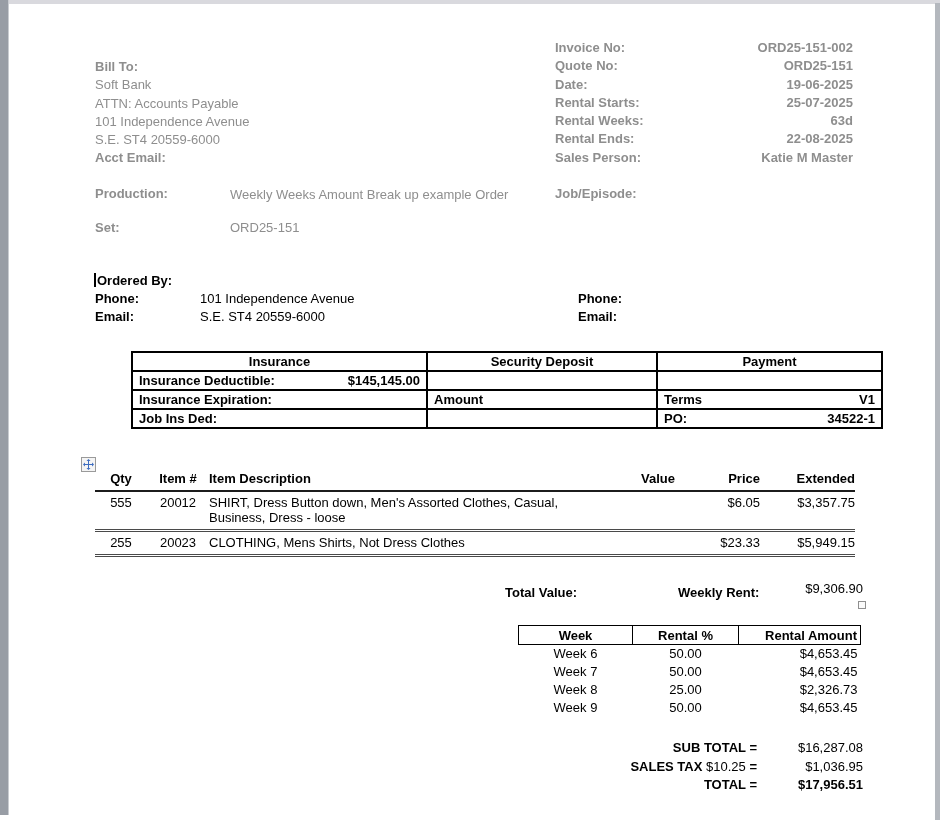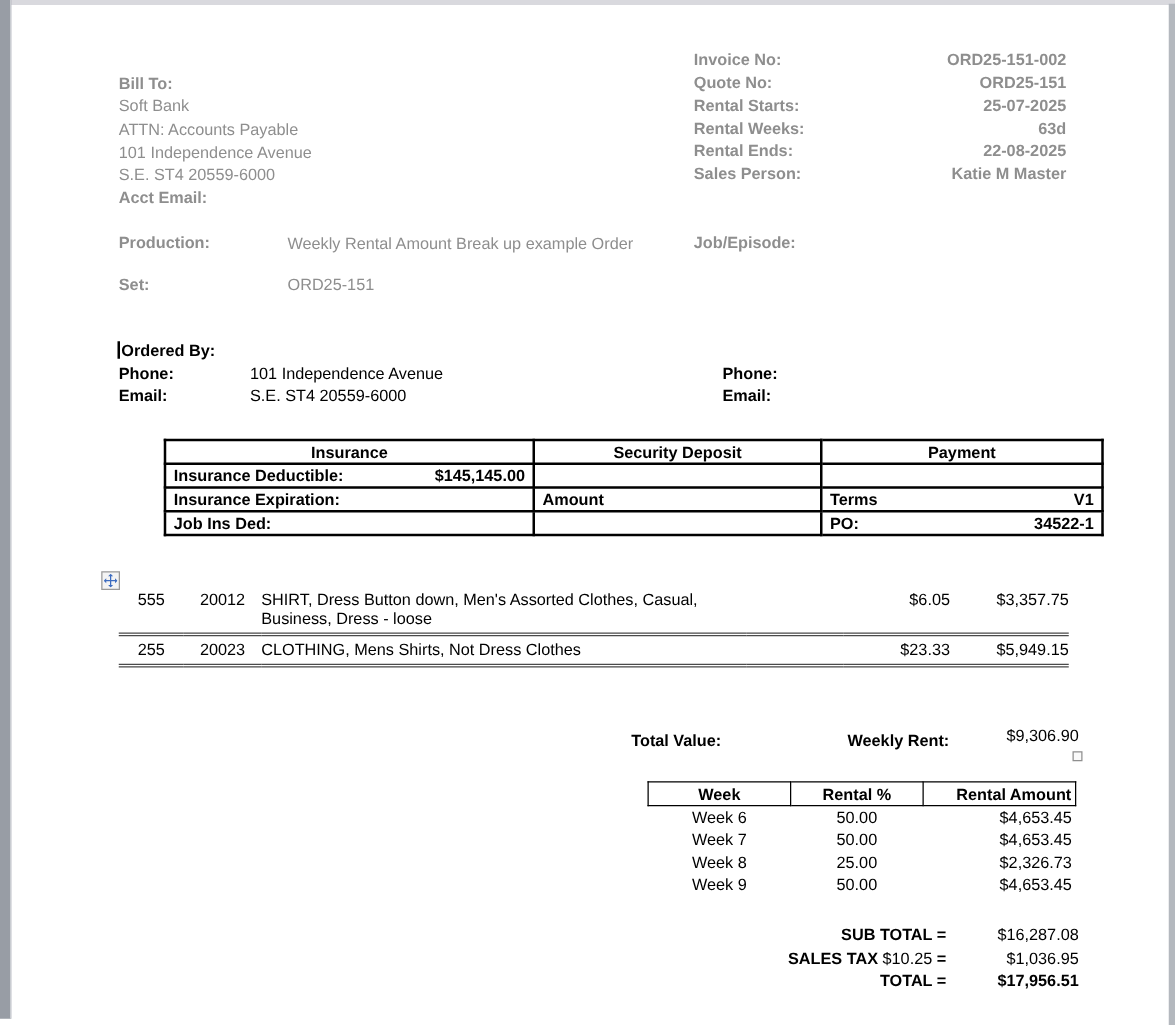--- a/index.html
+++ b/index.html
@@ -82,39 +82,43 @@
   <div class="abs invoice-info gray b">
     <div class="row">
       <span>Invoice No:</span>
       <span>ORD25-151-002</span>
     </div>
     <div class="row">
       <span>Quote No:</span>
       <span>ORD25-151</span>
     </div>
     <div class="row">
+      <span>Date:</span>
+      <span>19-06-2025</span>
+    </div>
+    <div class="row">
       <span>Rental Starts:</span>
       <span>25-07-2025</span>
     </div>
     <div class="row">
       <span>Rental Weeks:</span>
       <span>63d</span>
     </div>
     <div class="row">
       <span>Rental Ends:</span>
       <span>22-08-2025</span>
     </div>
     <div class="row">
       <span>Sales Person:</span>
       <span>Katie M Master</span>
     </div>
   </div>
 
   <div class="abs gray b" style="left:95px; top:186px;">Production:</div>
-  <div class="abs gray prod-value" style="left:230px; top:186px;">Weekly Rental Amount Break up example Order</div>
+  <div class="abs gray prod-value" style="left:230px; top:186px;">Weekly Weeks Amount Break up example Order</div>
   <div class="abs gray b" style="left:555px; top:186px;">Job/Episode:</div>
   <div class="abs gray b" style="left:95px; top:220px;">Set:</div>
   <div class="abs gray" style="left:230px; top:220px;">ORD25-151</div>
 
   <div class="abs" style="left:94px; top:273px;">
     <span class="cursor"></span><span class="b">Ordered By:</span>
   </div>
   <div class="abs b" style="left:95px; top:291px;">Phone:</div>
   <div class="abs" style="left:200px; top:291px;">101 Independence Avenue</div>
   <div class="abs b" style="left:578px; top:291px;">Phone:</div>
@@ -189,20 +193,28 @@
   <table class="abs items-table">
     <colgroup>
       <col style="width:52px">
         <col style="width:62px">
         <col style="width:388px">
       <col style="width:78px">
         <col style="width:85px">
         <col style="width:95px">
     </colgroup>
     <tbody>
+        <tr>
+      <th class="c">Qty</th>
+      <th class="c">Item #</th>
+      <th>Item Description</th>
+      <th class="r">Value</th>
+      <th class="r">Price</th>
+      <th class="r">Extended</th>
+    </tr>
     <tr>
       <td class="c">555</td>
       <td class="c">20012</td>
       <td>SHIRT, Dress Button down, Men's Assorted Clothes, Casual, Business, Dress - loose</td>
       <td class="r"></td>
       <td class="r">$6.05</td>
       <td class="r">$3,357.75</td>
     </tr>
     <tr>
       <td class="c">255</td>

